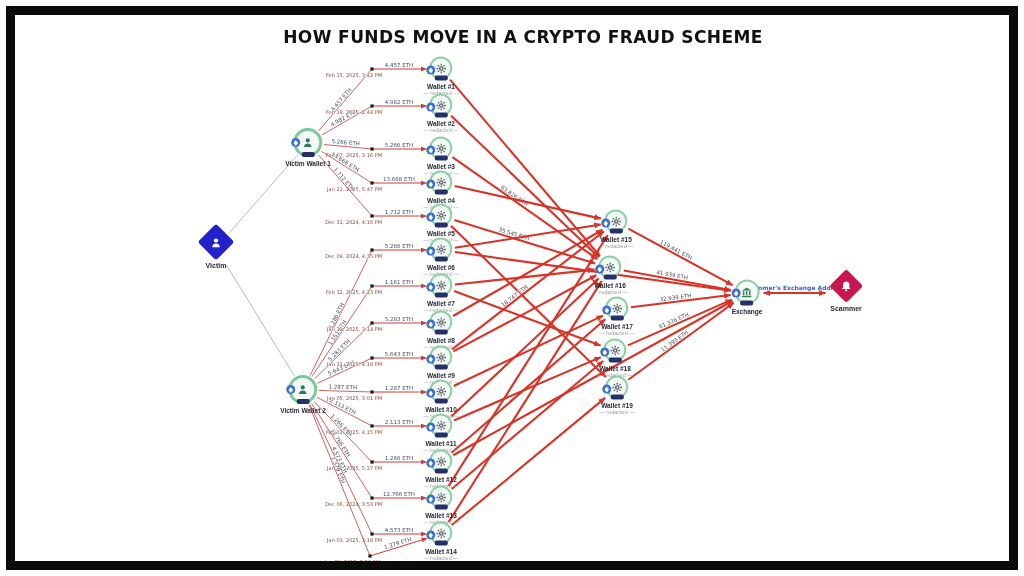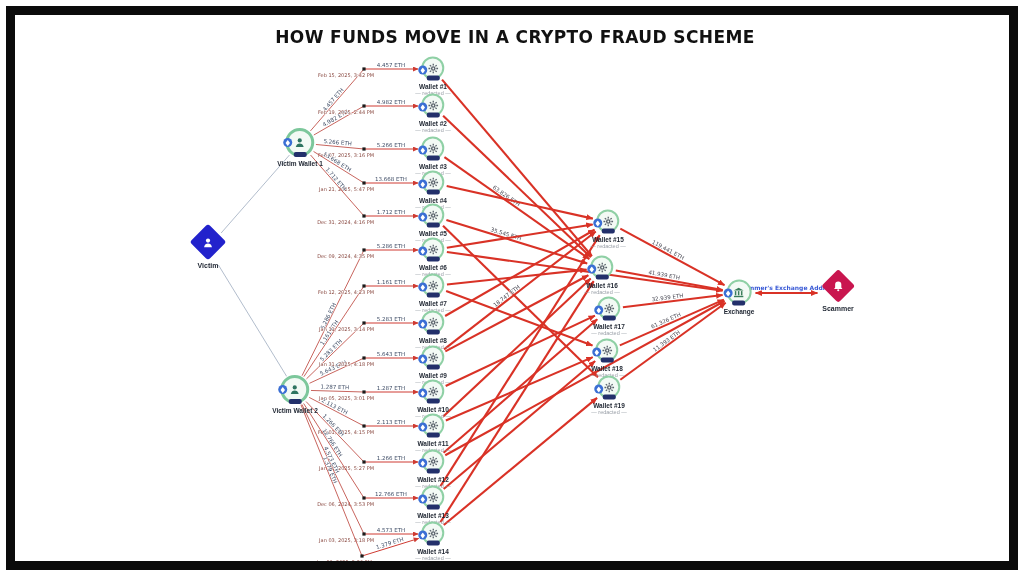--- a/index.html
+++ b/index.html
@@ -1,18 +1,18 @@
 <!DOCTYPE html>
 <html><head>
 <meta charset="utf-8">
 <style>
   html,body{margin:0;padding:0;background:#ffffff;width:1024px;height:576px;overflow:hidden;
     font-family:"Liberation Sans", sans-serif;}
   .frame{position:absolute;left:6px;top:6px;right:6px;bottom:6px;border:9px solid #0b0b0b;background:#ffffff;}
-  .stage{position:absolute;left:3px;top:0;width:994px;height:462px;}
+  .stage{position:absolute;left:11px;top:0;width:994px;height:462px;}
   .title{position:absolute;top:12px;left:0;width:100%;text-align:center;
     font-size:17px;font-weight:800;letter-spacing:.4px;color:#111;font-family:"DejaVu Sans","Liberation Sans",sans-serif;}
   svg.edges{position:absolute;left:0;top:0;width:994px;height:546px;}
   .e-gray{stroke:#a9b6c6;stroke-width:0.9;fill:none;}
   .e-thin{stroke:#c2544c;stroke-width:0.9;fill:none;}
   .e-thin2{stroke:#cf3b32;stroke-width:1;fill:none;}
   .e-thick{stroke:#d93226;stroke-width:2.1;fill:none;}
   .t-amt{font:5.5px "DejaVu Sans",sans-serif;fill:#3f4d66;paint-order:stroke;stroke:#fff;stroke-width:.7;}
   .t-date{font:5px "DejaVu Sans",sans-serif;fill:#8a4a42;paint-order:stroke;stroke:#fff;stroke-width:.7;}
   .t-flow{font:5.5px "DejaVu Sans",sans-serif;fill:#4a4a55;paint-order:stroke;stroke:#fff;stroke-width:.8;}

